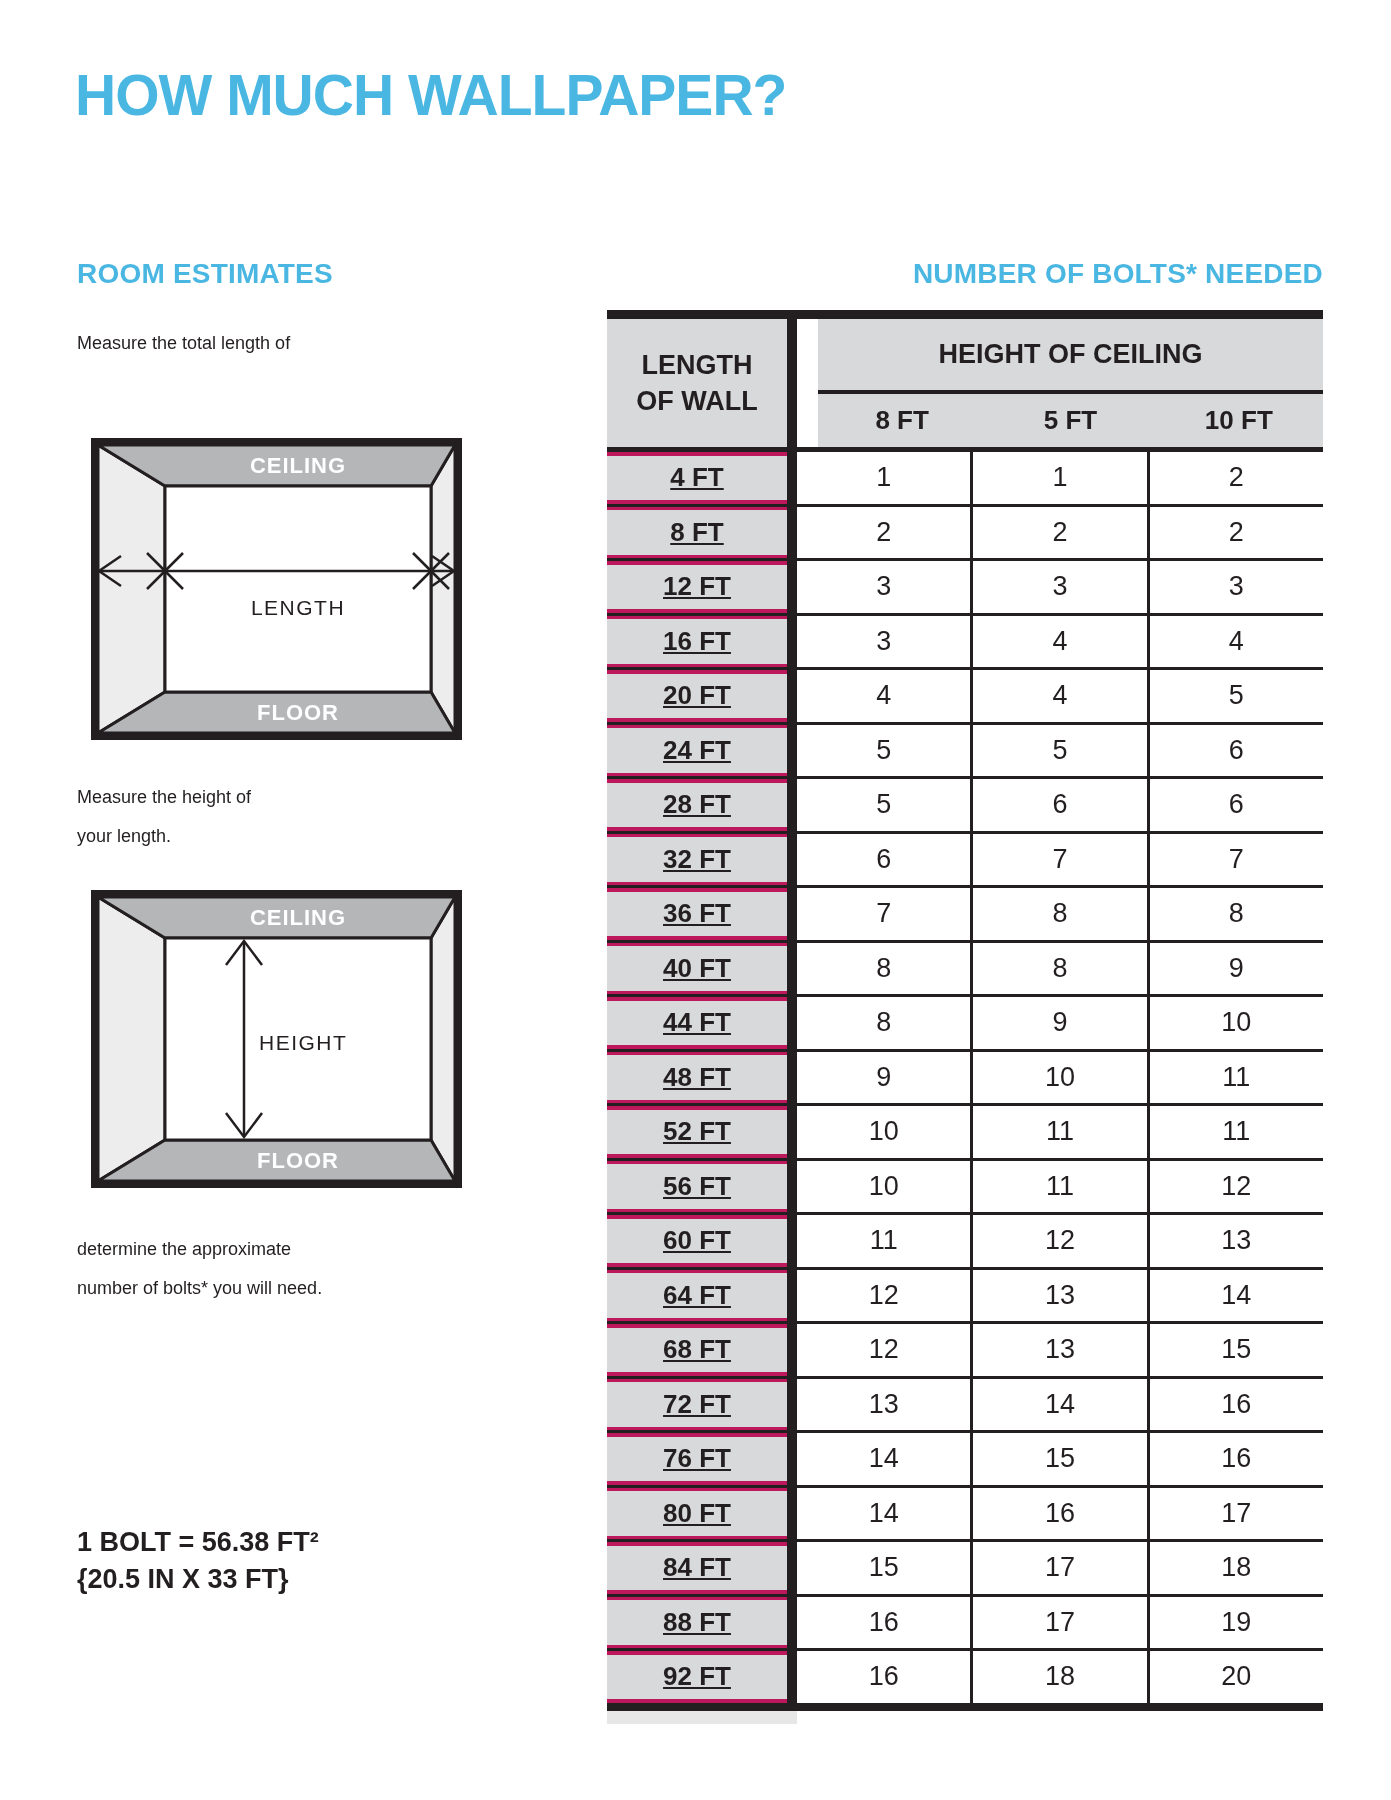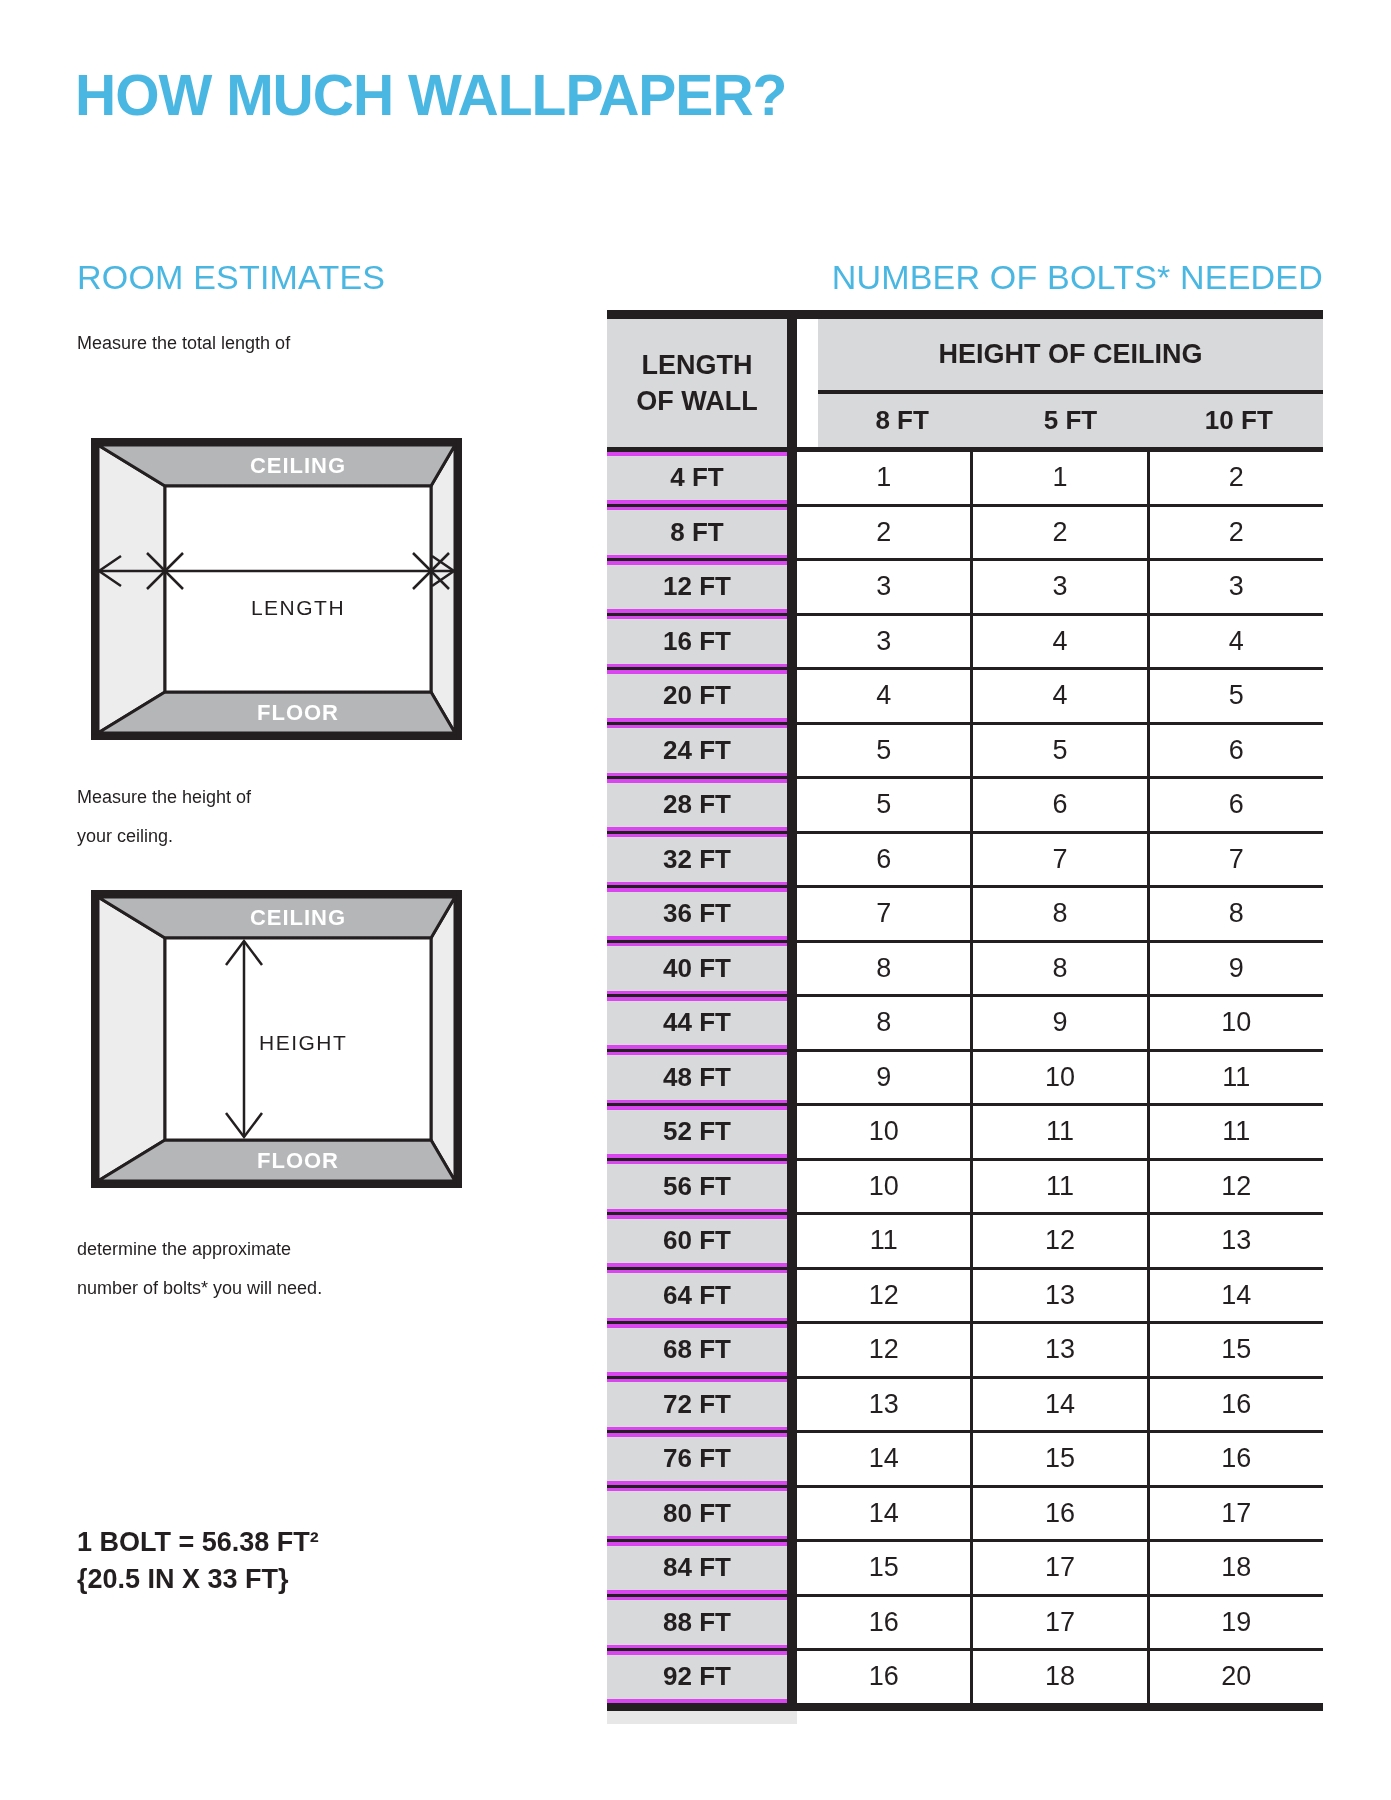--- a/index.html
+++ b/index.html
@@ -7,21 +7,21 @@
     position:relative; width:1390px; height:1800px; background:#ffffff;
     font-family:"Liberation Sans", sans-serif; color:#231f20; overflow:hidden;margin-left:7px;
   }
   .abs { position:absolute; }
 
   
   #page-title {
     left:68px; top:62px; font-size:57px; font-weight:700; letter-spacing:-1px;
     color:var(--accent);
   }
-  .section-heading { font-size:34px; font-weight:400; color:var(--accent); letter-spacing:0.2px; }
+  .section-heading { font-size:28px; font-weight:700; color:var(--accent); letter-spacing:0.2px; }
   #room-estimates-heading { left:70px; top:258px; }
   #bolts-heading { left:600px; top:258px; width:716px; text-align:right; }
 
   
   .para { left:70px; font-size:18px; line-height:39px; color:#231f20; }
   #para1 { top:324px; }
   #para2 { top:778px; }
   #para3 { top:1230px; }
 
   
@@ -51,21 +51,21 @@
   #height-of-ceiling-cell {
     height:71px; display:flex; align-items:center; justify-content:center;
     font-size:27px; font-weight:700;
   }
   #header-right .hline { height:4px; background:#231f20; }
   #subheader-row { flex:1; display:flex; }
   .subheader-cell { flex:1; display:flex; align-items:center; justify-content:center; font-size:26px; font-weight:700; }
   #header-under-bar { height:5px; }
   .t-row { display:flex; height:54.5px; border-top:3px solid #231f20; box-sizing:border-box; }
   .t-row.first { border-top:none; height:51.5px; }
-  .label-wrap { width:180px; display:flex; background:#d946ef; }
+  .label-wrap { width:180px; display:flex; background:#be185d;text-decoration:underline; }
   .label-inner {
     flex:1; margin:3.5px 0; background:#d8d9da;
     display:flex; align-items:center; justify-content:center;
     font-size:26px; font-weight:700;
   }
   .data-cell { flex:1; display:flex; align-items:center; justify-content:center; font-size:27px; }
   .data-cell + .data-cell { border-left:3px solid #231f20; }
   #table-bottom-bar { height:8px; }
   #table-foot-strip { width:190px; height:13px; background:#e7e7e7; }
 </style>
@@ -98,21 +98,21 @@
       <line x1="322" y1="151" x2="358" y2="115"></line>
       <line x1="322" y1="115" x2="358" y2="151"></line>
     </g>
     <text class="room-label" x="207" y="35" text-anchor="middle">CEILING</text>
     <text class="room-label" x="207" y="282" text-anchor="middle">FLOOR</text>
     <text class="dim-label" x="207" y="177" text-anchor="middle">LENGTH</text>
   </svg>
 
   <div class="abs para" id="para2">
     <div>Measure the height of</div>
-    <div>your ceiling.</div>
+    <div>your length.</div>
   </div>
 
   <svg class="abs diagram" id="diagram-2" width="371" height="298" viewBox="0 0 371 298">
     <rect x="3.5" y="3.5" width="364" height="291" fill="#ffffff" stroke="#231f20" stroke-width="7"></rect>
     <polygon points="7,7 74,48 74,250 7,291" fill="#ededee" stroke="#231f20" stroke-width="3"></polygon>
     <polygon points="364,7 340,48 340,250 364,291" fill="#ededee" stroke="#231f20" stroke-width="3"></polygon>
     <polygon points="7,7 364,7 340,48 74,48" fill="#b5b6b8" stroke="#231f20" stroke-width="3"></polygon>
     <polygon points="7,291 364,291 340,250 74,250" fill="#b5b6b8" stroke="#231f20" stroke-width="3"></polygon>
     <rect x="74" y="48" width="266" height="202" fill="#ffffff" stroke="#231f20" stroke-width="3"></rect>
     <g stroke="#231f20" stroke-width="2.5" fill="none">

